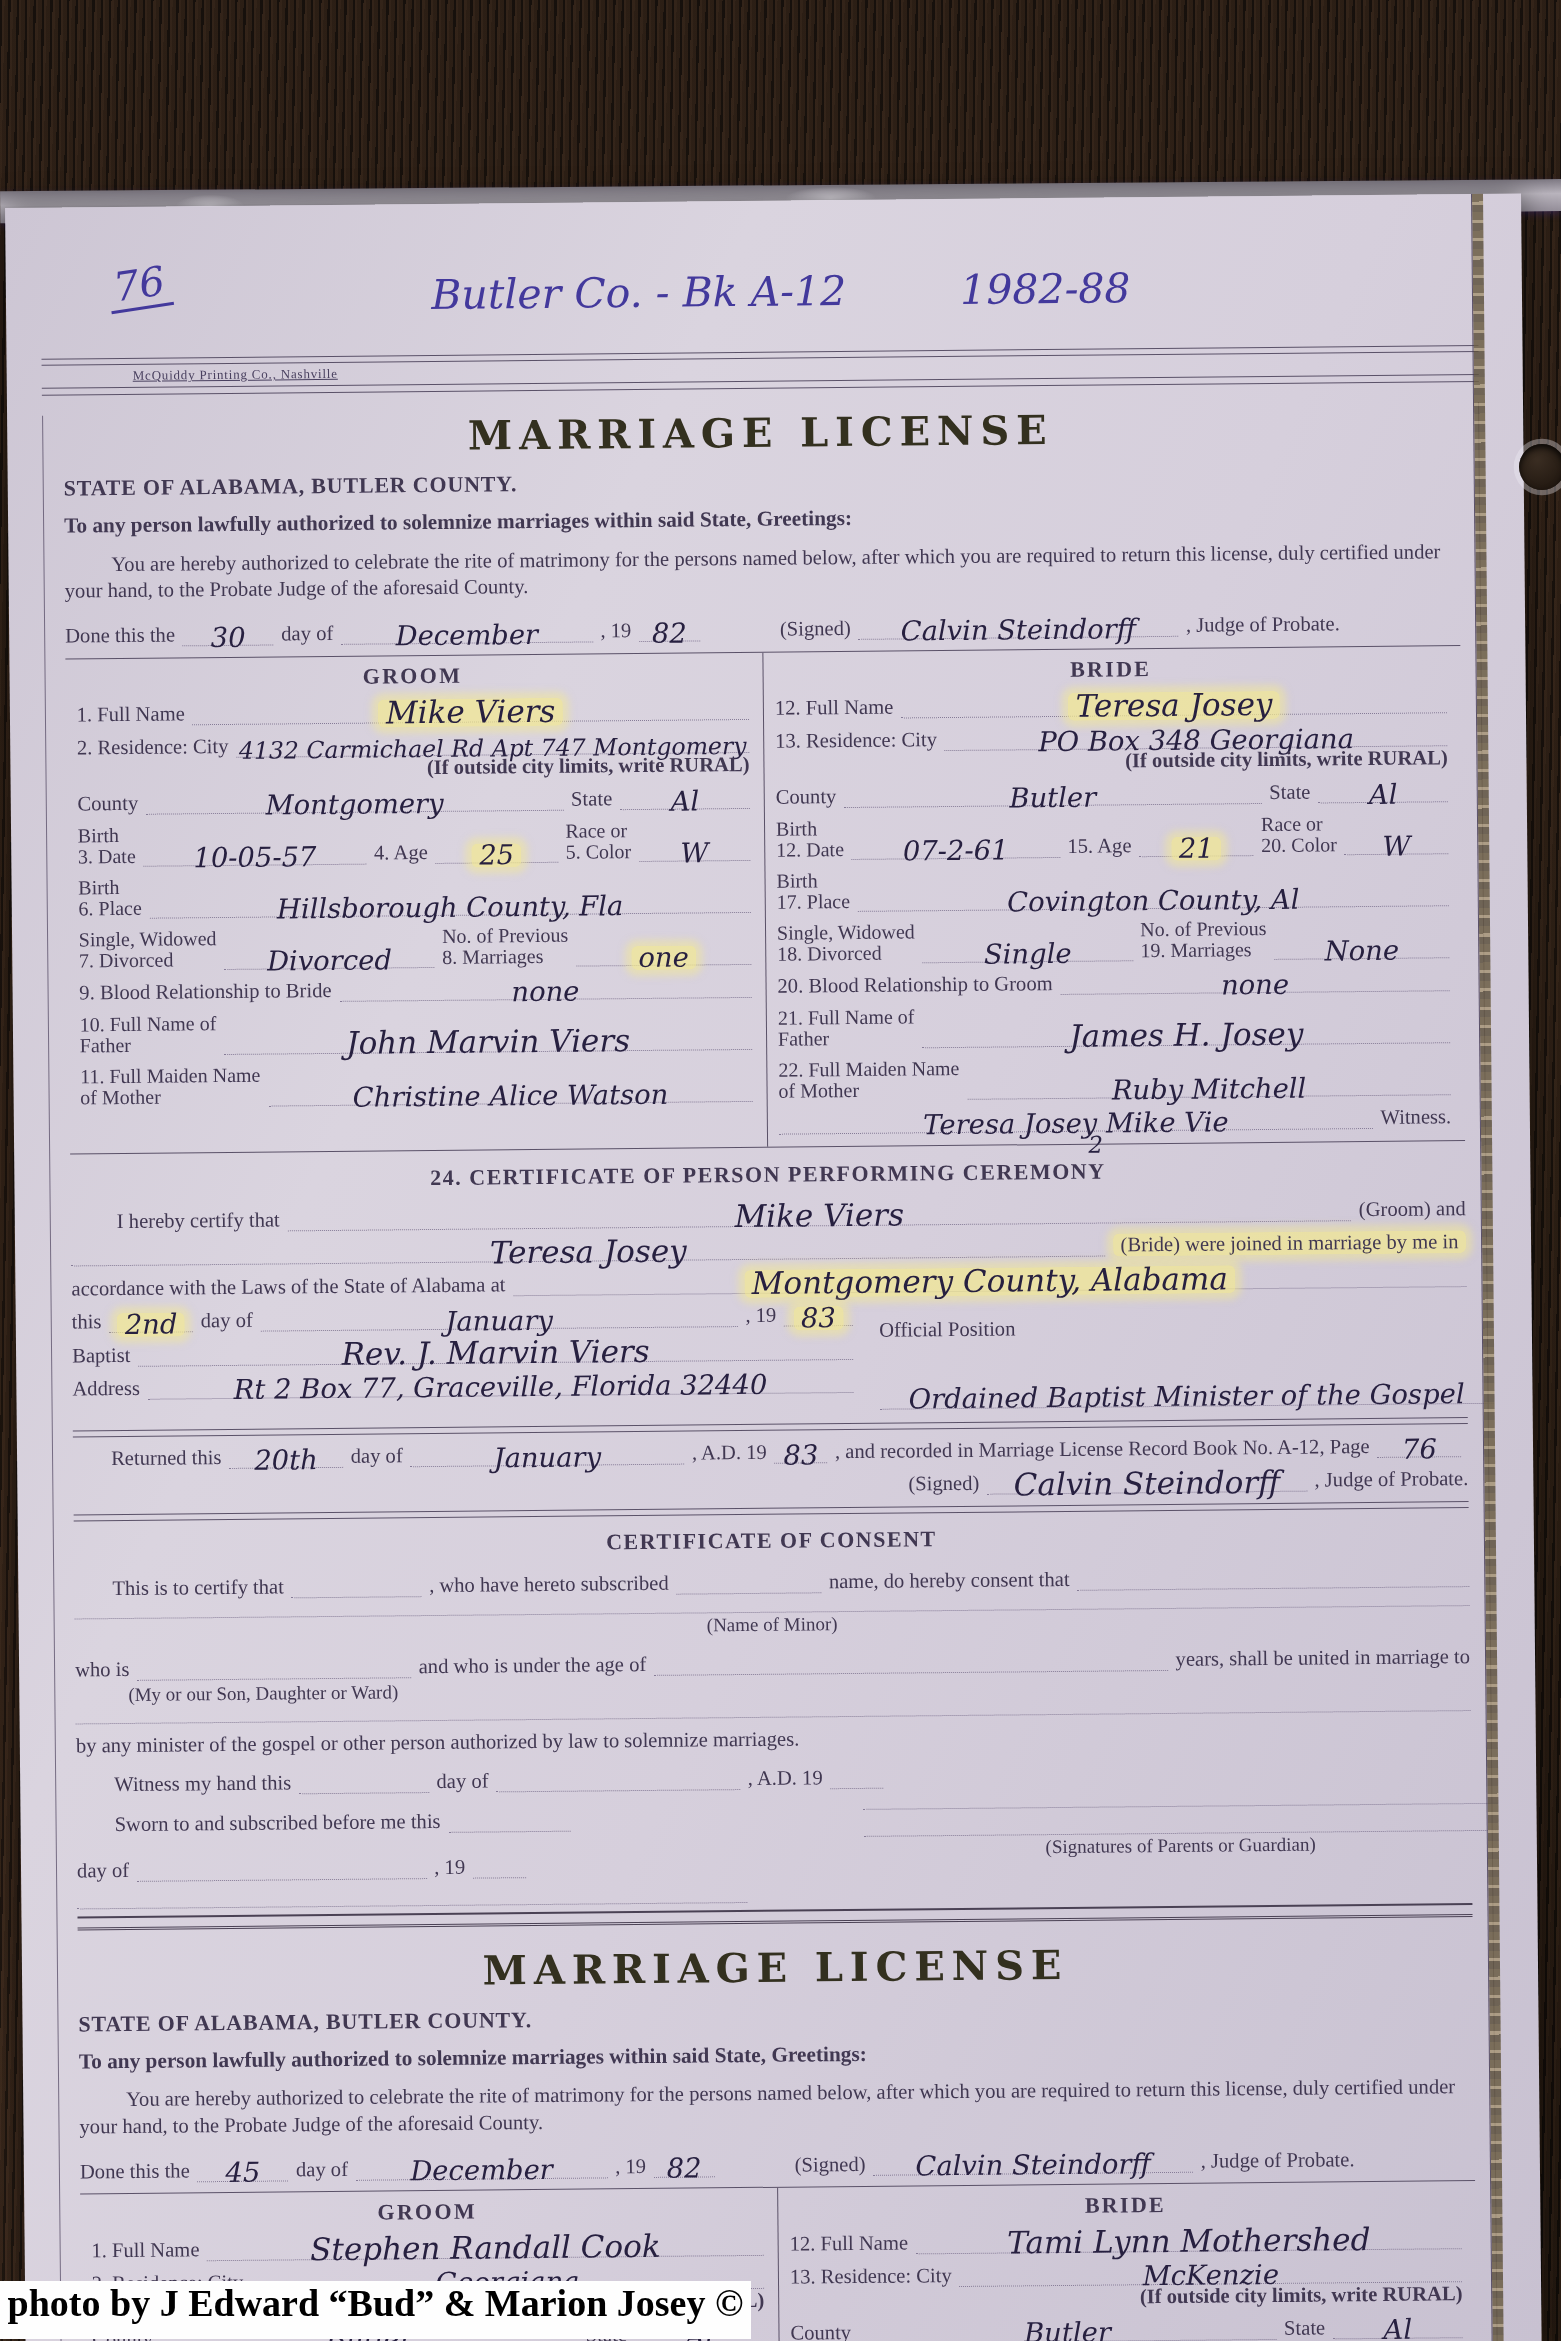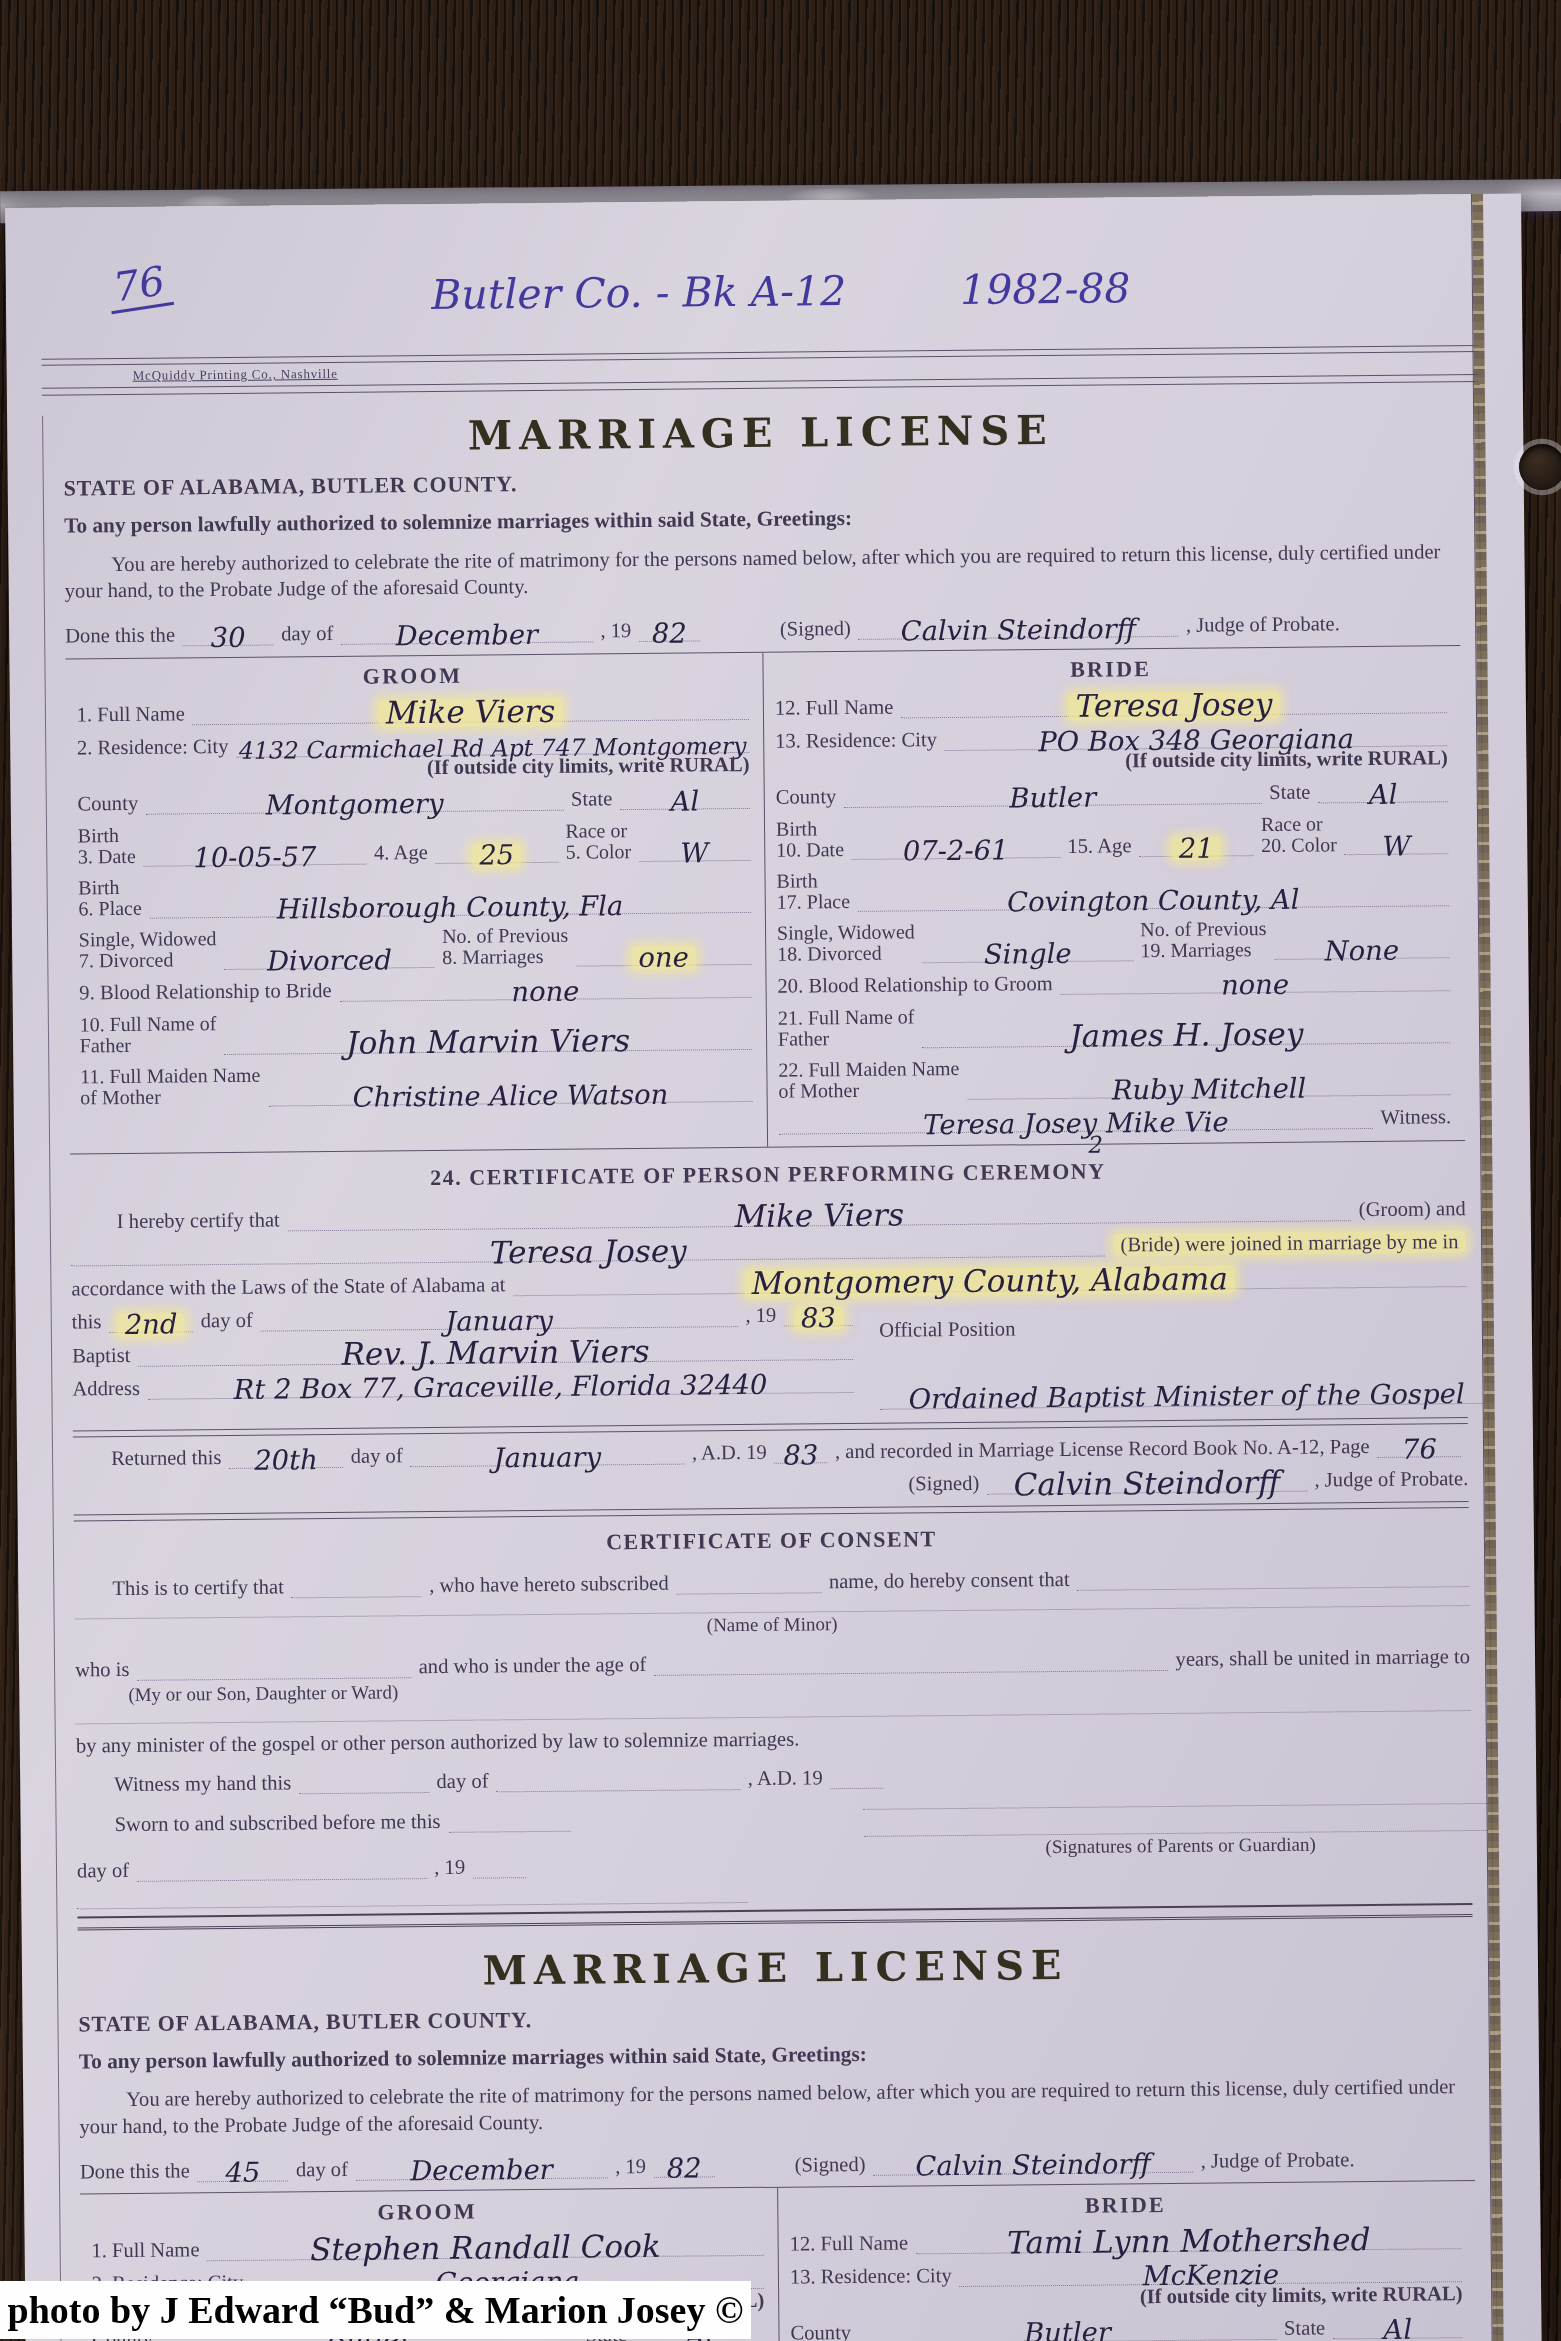--- a/index.html
+++ b/index.html
@@ -68,21 +68,21 @@
   .mark2{position:absolute;left:46%;bottom:-26px;font-family:"DejaVu Serif",serif;font-style:italic;font-size:23px;color:#272040;}
 
   .cert-h{text-align:center;font-weight:bold;font-size:22px;letter-spacing:1.5px;margin-top:13.7px;}
   .cert-grid{display:grid;grid-template-columns:56% 44%;column-gap:26px;}
 
   .consent-h{text-align:center;font-weight:bold;font-size:22px;letter-spacing:1.5px;margin-top:12.2px;}
   .cap{font-size:19px;text-align:center;margin-top:1.5px;}
 
   
   .caption{position:absolute;left:0;top:2281px;width:751px;height:58px;background:#fefefe;z-index:9;
-    display:flex;align-items:center;padding-left:7.6px;box-sizing:border-box;
+    display:flex;padding-left:7.6px;box-sizing:border-box;
     font-family:"Liberation Serif","DejaVu Serif",serif;font-weight:bold;font-size:38px;color:#000;}
 
   .note-row{position:relative;height:99px;}
   .pageno{position:absolute;left:67px;top:4.6px;font-family:"DejaVu Serif",serif;font-style:italic;
           font-size:40px;color:#43399c;border-bottom:3px solid #43399c;transform:rotate(-8deg);padding:0 6.1px;}
   .topnote{position:absolute;left:168px;top:18.3px;width:1144px;display:flex;column-gap:114px;justify-content:center;
            font-family:"DejaVu Serif",serif;font-style:italic;font-size:41px;color:#43399c;}
   .printer{font-size:13px;letter-spacing:0.8px;text-decoration:underline;margin:1.5px 0 0 91px;color:#4a4160;}
 </style>
 </head>
@@ -260,21 +260,21 @@
                 <span class="hand">Butler</span>
               </span>
           <span class="lb">State</span>
           <span class="dl" style="flex:0 0 130px;">
                 <span class="hand">Al</span>
               </span>
             </div>
         <div class="f-row">
               <span class="stack">
                 <span>Birth</span>
-                <span>10. Date</span>
+                <span>12. Date</span>
               </span>
           <span class="dl" style="flex:2;">
                 <span class="hand">07-2-61</span>
               </span>
           <span class="lb">15. Age</span>
           <span class="dl" style="flex:1.1;">
                 <span class="hand hl">21</span>
               </span>
           <span class="stack">
                 <span>Race or</span>

